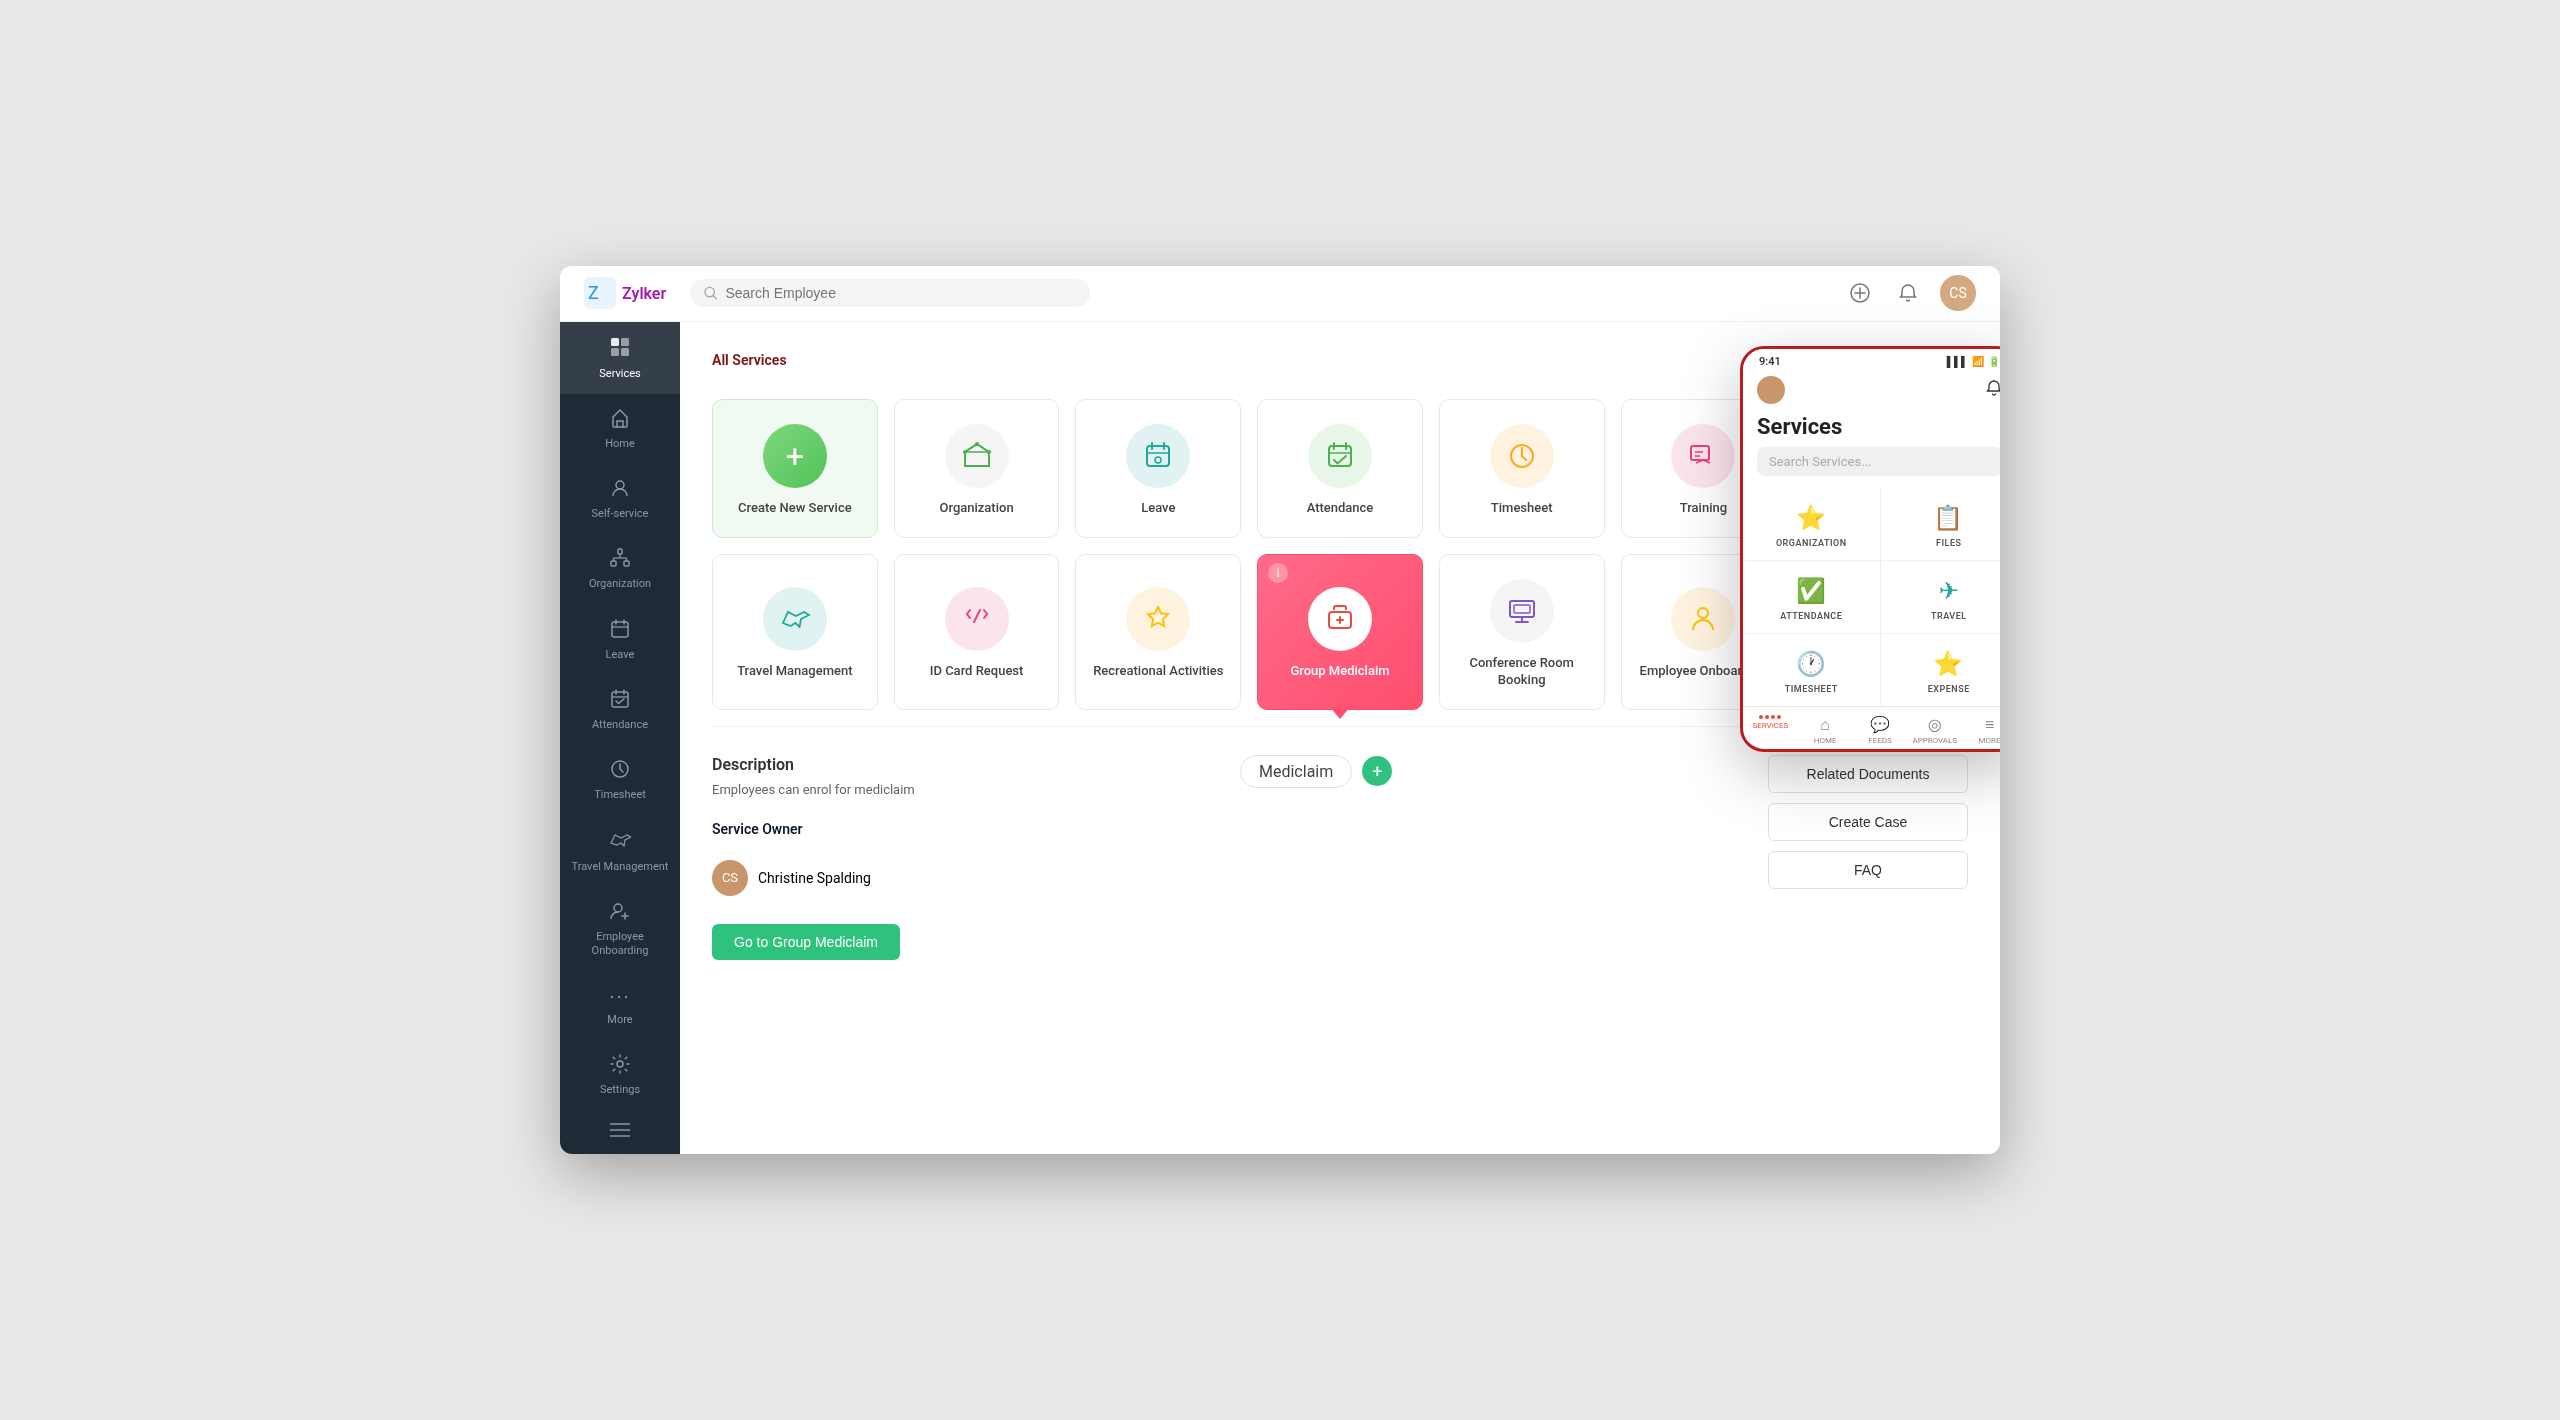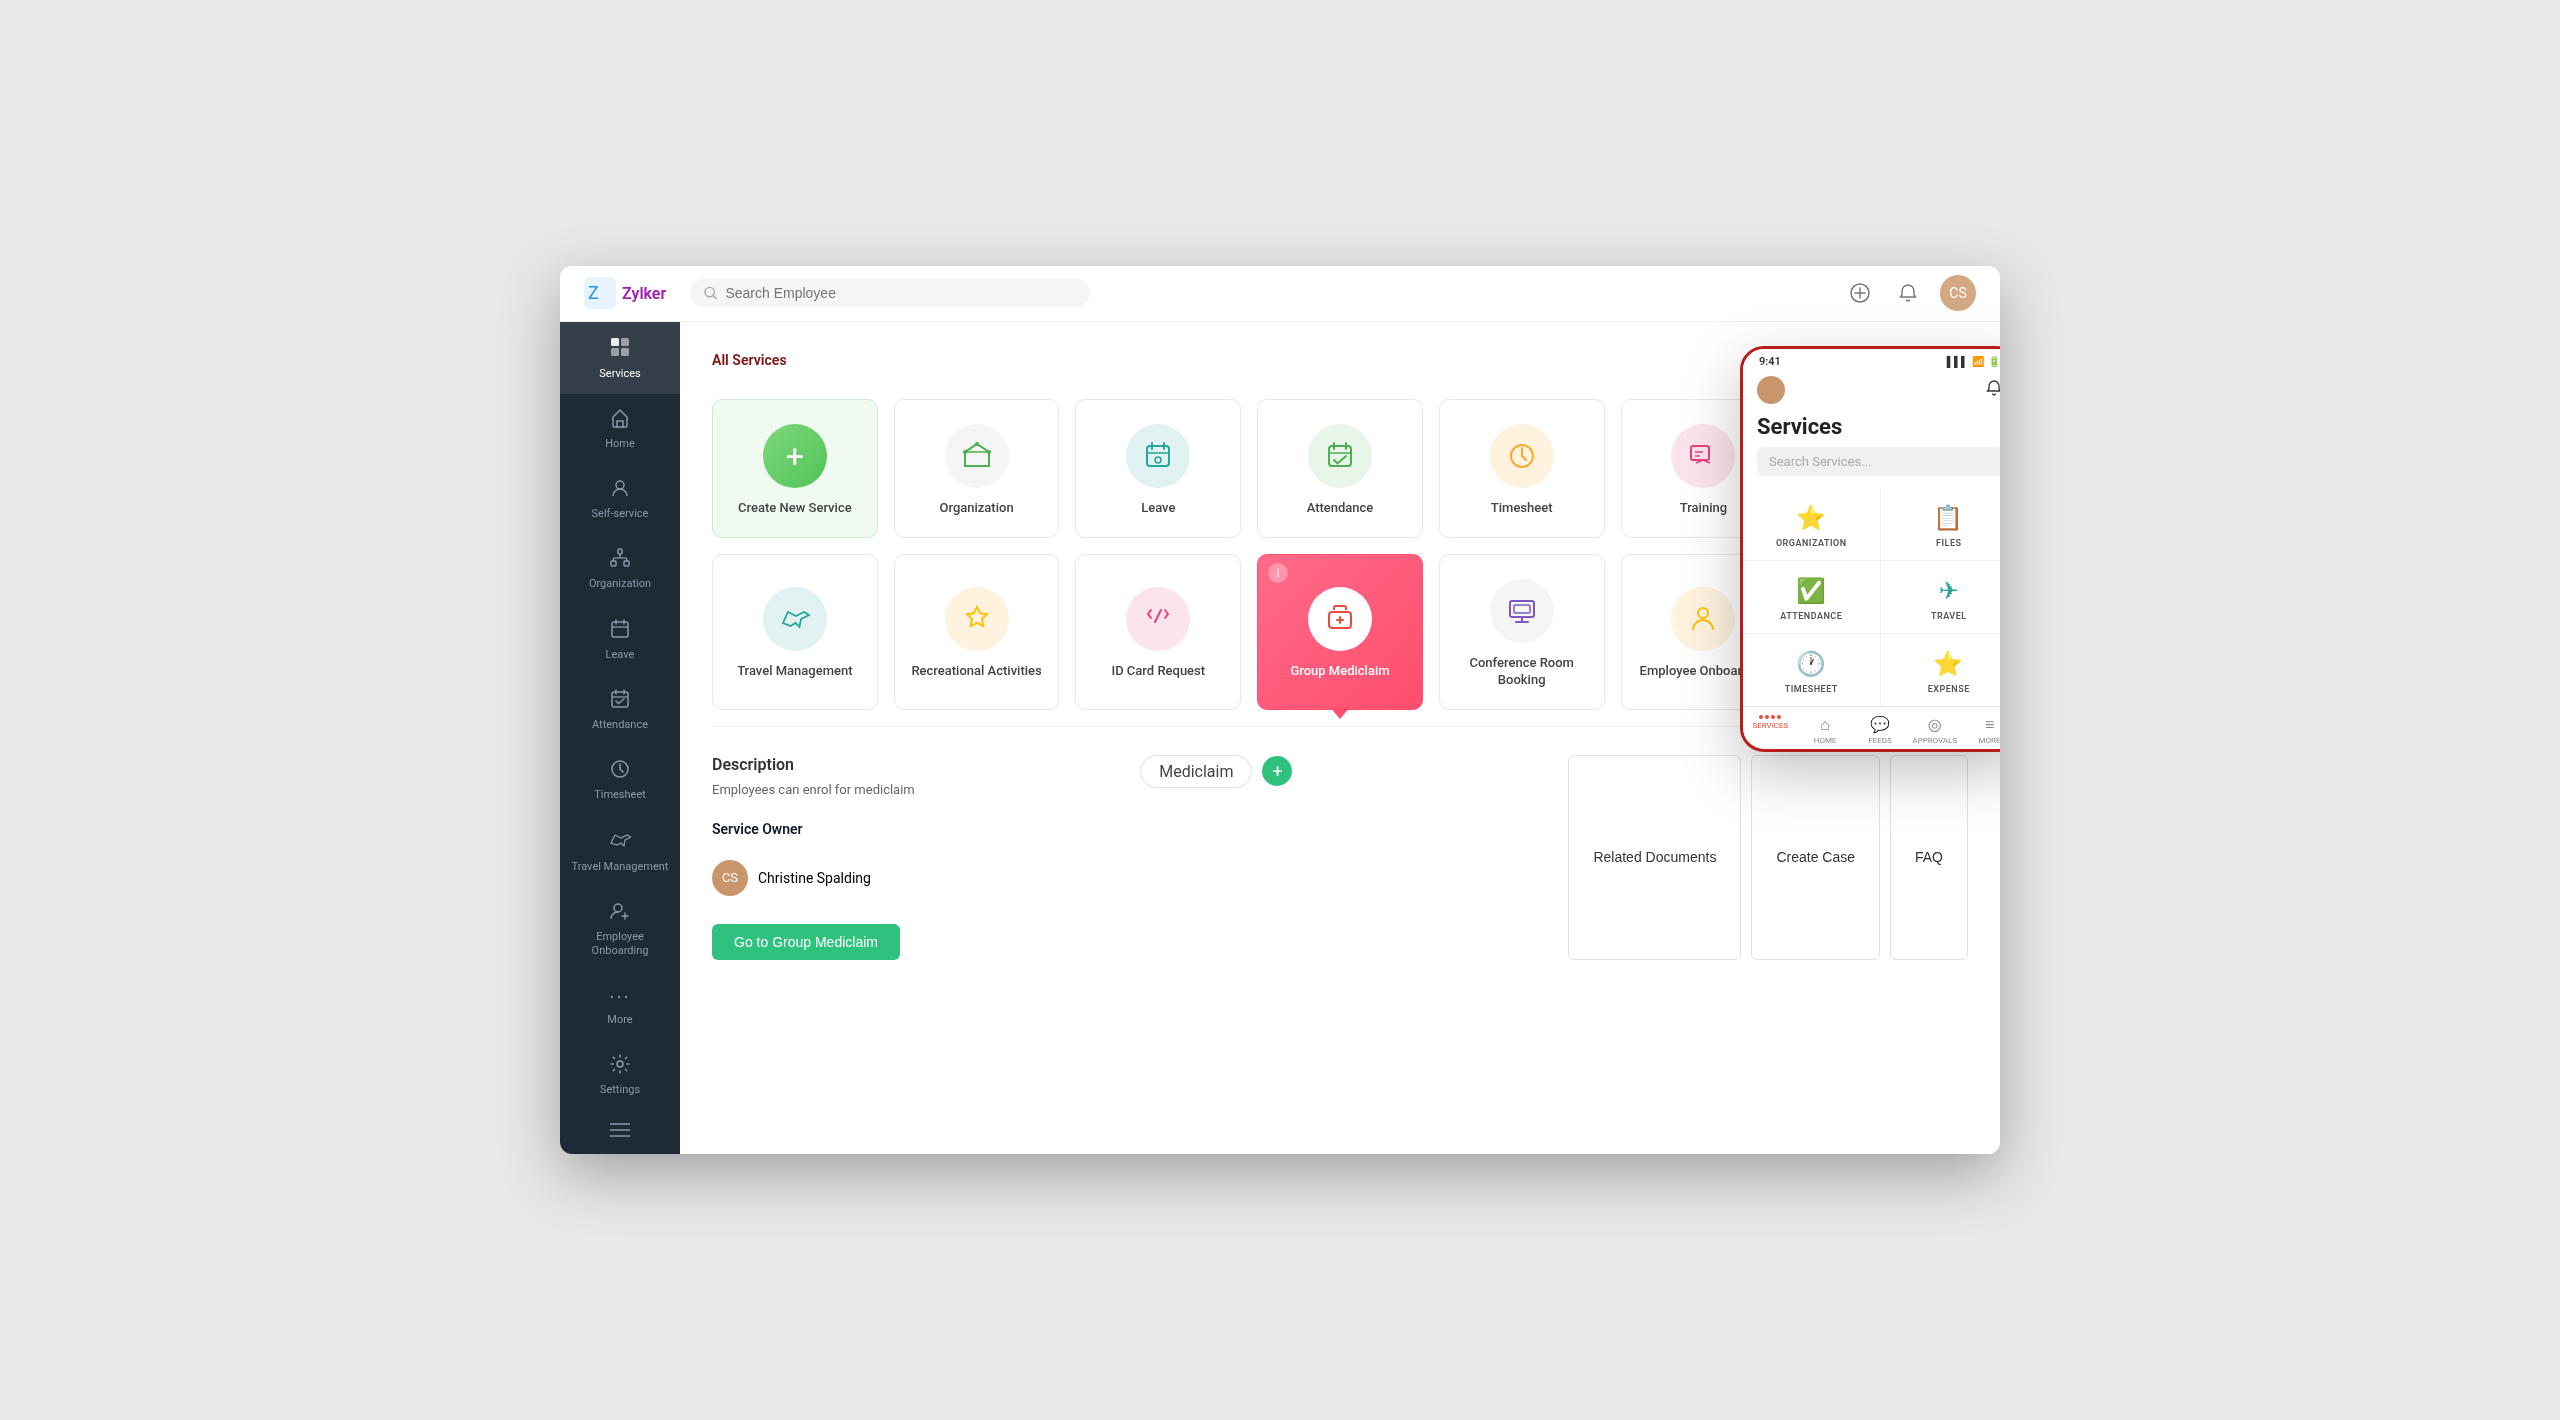--- a/index.html
+++ b/index.html
@@ -381,21 +381,21 @@
       background: #2ec27e;
       display: flex;
       align-items: center;
       justify-content: center;
       color: #fff;
       font-size: 18px;
       cursor: pointer;
     }
     .detail-right {
       display: flex;
-      flex-direction: row;
+      flex-direction: column;
       gap: 10px;
       min-width: 200px;
     }
     .detail-action-btn {
       background: #fff;
       border: 1.5px solid #e0e0e0;
       border-radius: 6px;
       padding: 10px 24px;
       font-size: 14px;
       color: #333;
@@ -795,37 +795,37 @@
         <div class="service-card">
           <div class="service-icon-circle bg-light-teal">
             <svg width="32" height="32" viewBox="0 0 32 32" fill="none">
               <path d="M4 20l5-11 8 4 8-4 5 3-8 4-1.5 8-4-4-5 3-7.5-3z" stroke="#26a69a" stroke-width="1.8" fill="none"></path>
             </svg>
           </div>
           <span class="service-name">Travel Management</span>
         </div>
 
         <div class="service-card">
-          <div class="service-icon-circle bg-light-orange">
-            <svg width="30" height="30" viewBox="0 0 30 30" fill="none">
-              <path d="M15 3l3.09 6.26L25 10.27l-5 4.87 1.18 6.88L15 18.77l-6.18 3.25L10 15.14 5 10.27l6.91-1.01L15 3z" stroke="#ffc107" stroke-width="2" fill="none"></path>
-            </svg>
-          </div>
-          <span class="service-name">Recreational Activities</span>
-        </div>
-
-        <div class="service-card">
           <div class="service-icon-circle bg-light-pink">
             <svg width="30" height="30" viewBox="0 0 30 30" fill="none">
               <path d="M8 6l-3 4 3 4" stroke="#ec407a" stroke-width="2" stroke-linecap="round"></path>
               <path d="M22 6l3 4-3 4" stroke="#ec407a" stroke-width="2" stroke-linecap="round"></path>
               <line x1="12" y1="18" x2="18" y2="6" stroke="#ec407a" stroke-width="2" stroke-linecap="round"></line>
             </svg>
           </div>
           <span class="service-name">ID Card Request</span>
+        </div>
+
+        <div class="service-card">
+          <div class="service-icon-circle bg-light-orange">
+            <svg width="30" height="30" viewBox="0 0 30 30" fill="none">
+              <path d="M15 3l3.09 6.26L25 10.27l-5 4.87 1.18 6.88L15 18.77l-6.18 3.25L10 15.14 5 10.27l6.91-1.01L15 3z" stroke="#ffc107" stroke-width="2" fill="none"></path>
+            </svg>
+          </div>
+          <span class="service-name">Recreational Activities</span>
         </div>
 
         <div class="service-card active-card">
           <div class="info-badge">ℹ</div>
           <div class="active-icon-circle">
             <svg width="30" height="30" viewBox="0 0 30 30" fill="none">
               <rect x="4" y="8" width="22" height="16" rx="3" stroke="#e74c3c" stroke-width="2" fill="none"></rect>
               <path d="M9 6V4a2 2 0 0 1 2-2h8a2 2 0 0 1 2 2v2" stroke="#e74c3c" stroke-width="2"></path>
               <line x1="15" y1="13" x2="15" y2="19" stroke="#e74c3c" stroke-width="2" stroke-linecap="round"></line>
               <line x1="12" y1="16" x2="18" y2="16" stroke="#e74c3c" stroke-width="2" stroke-linecap="round"></line>

